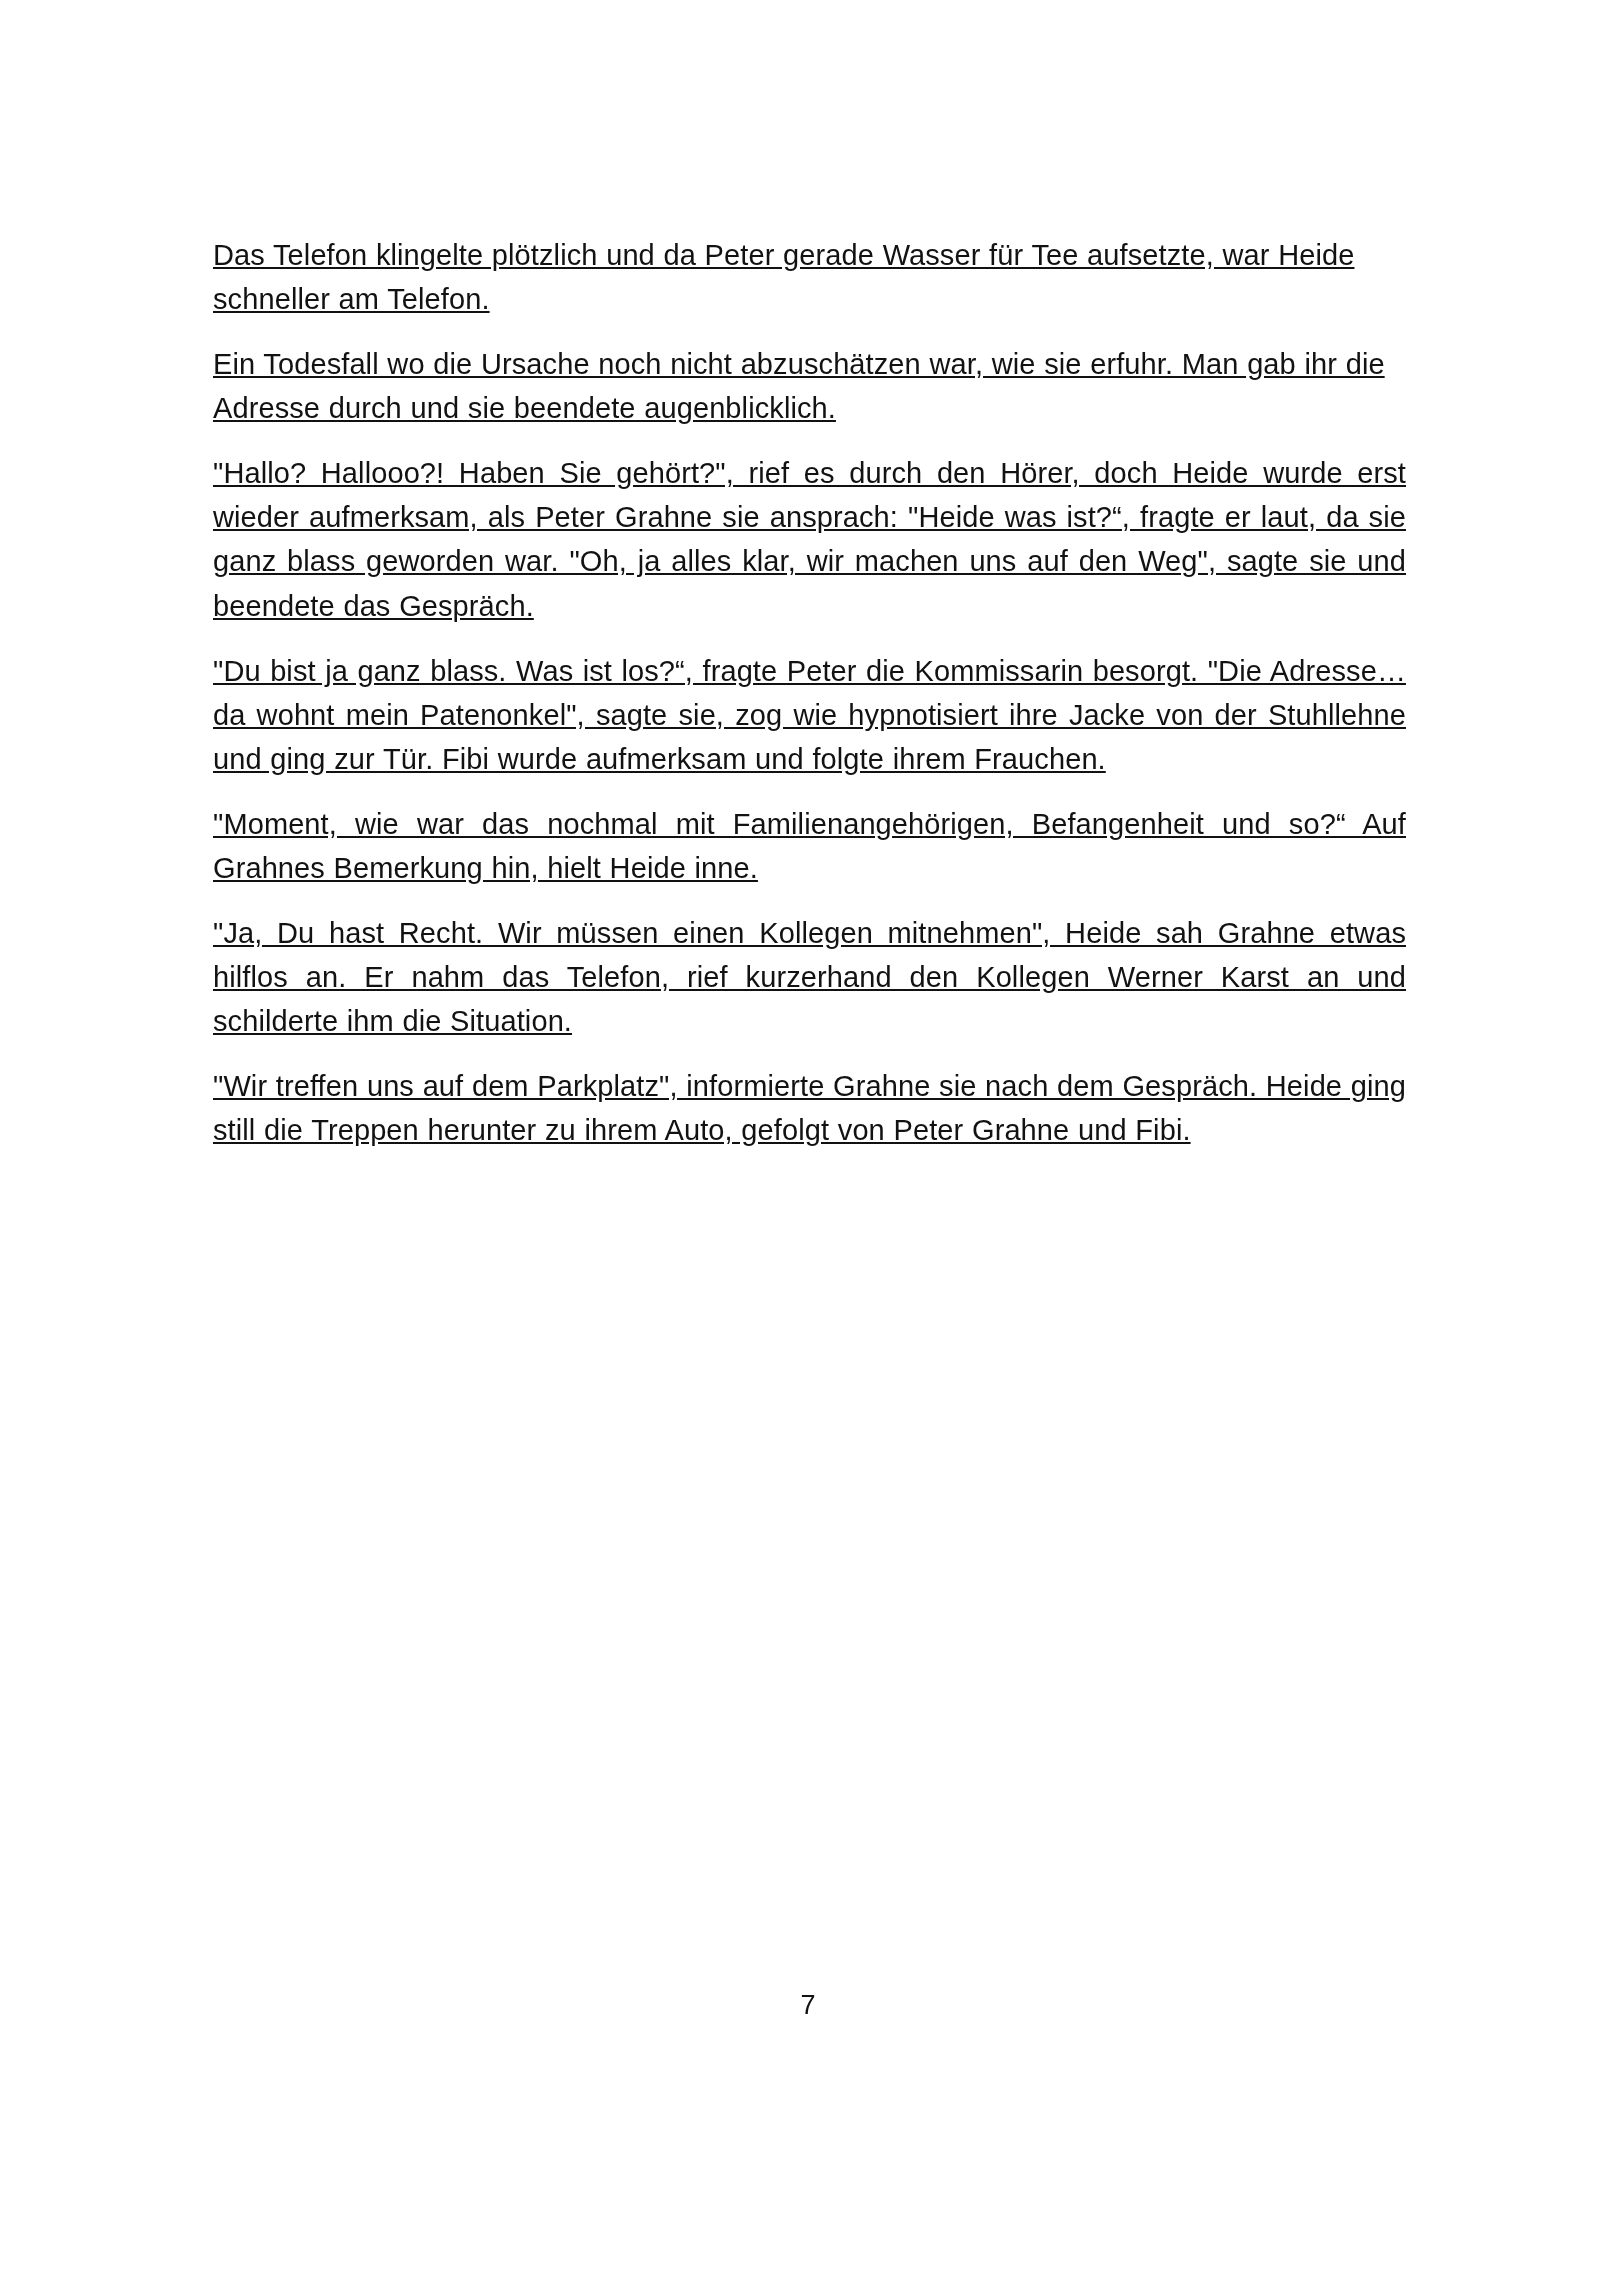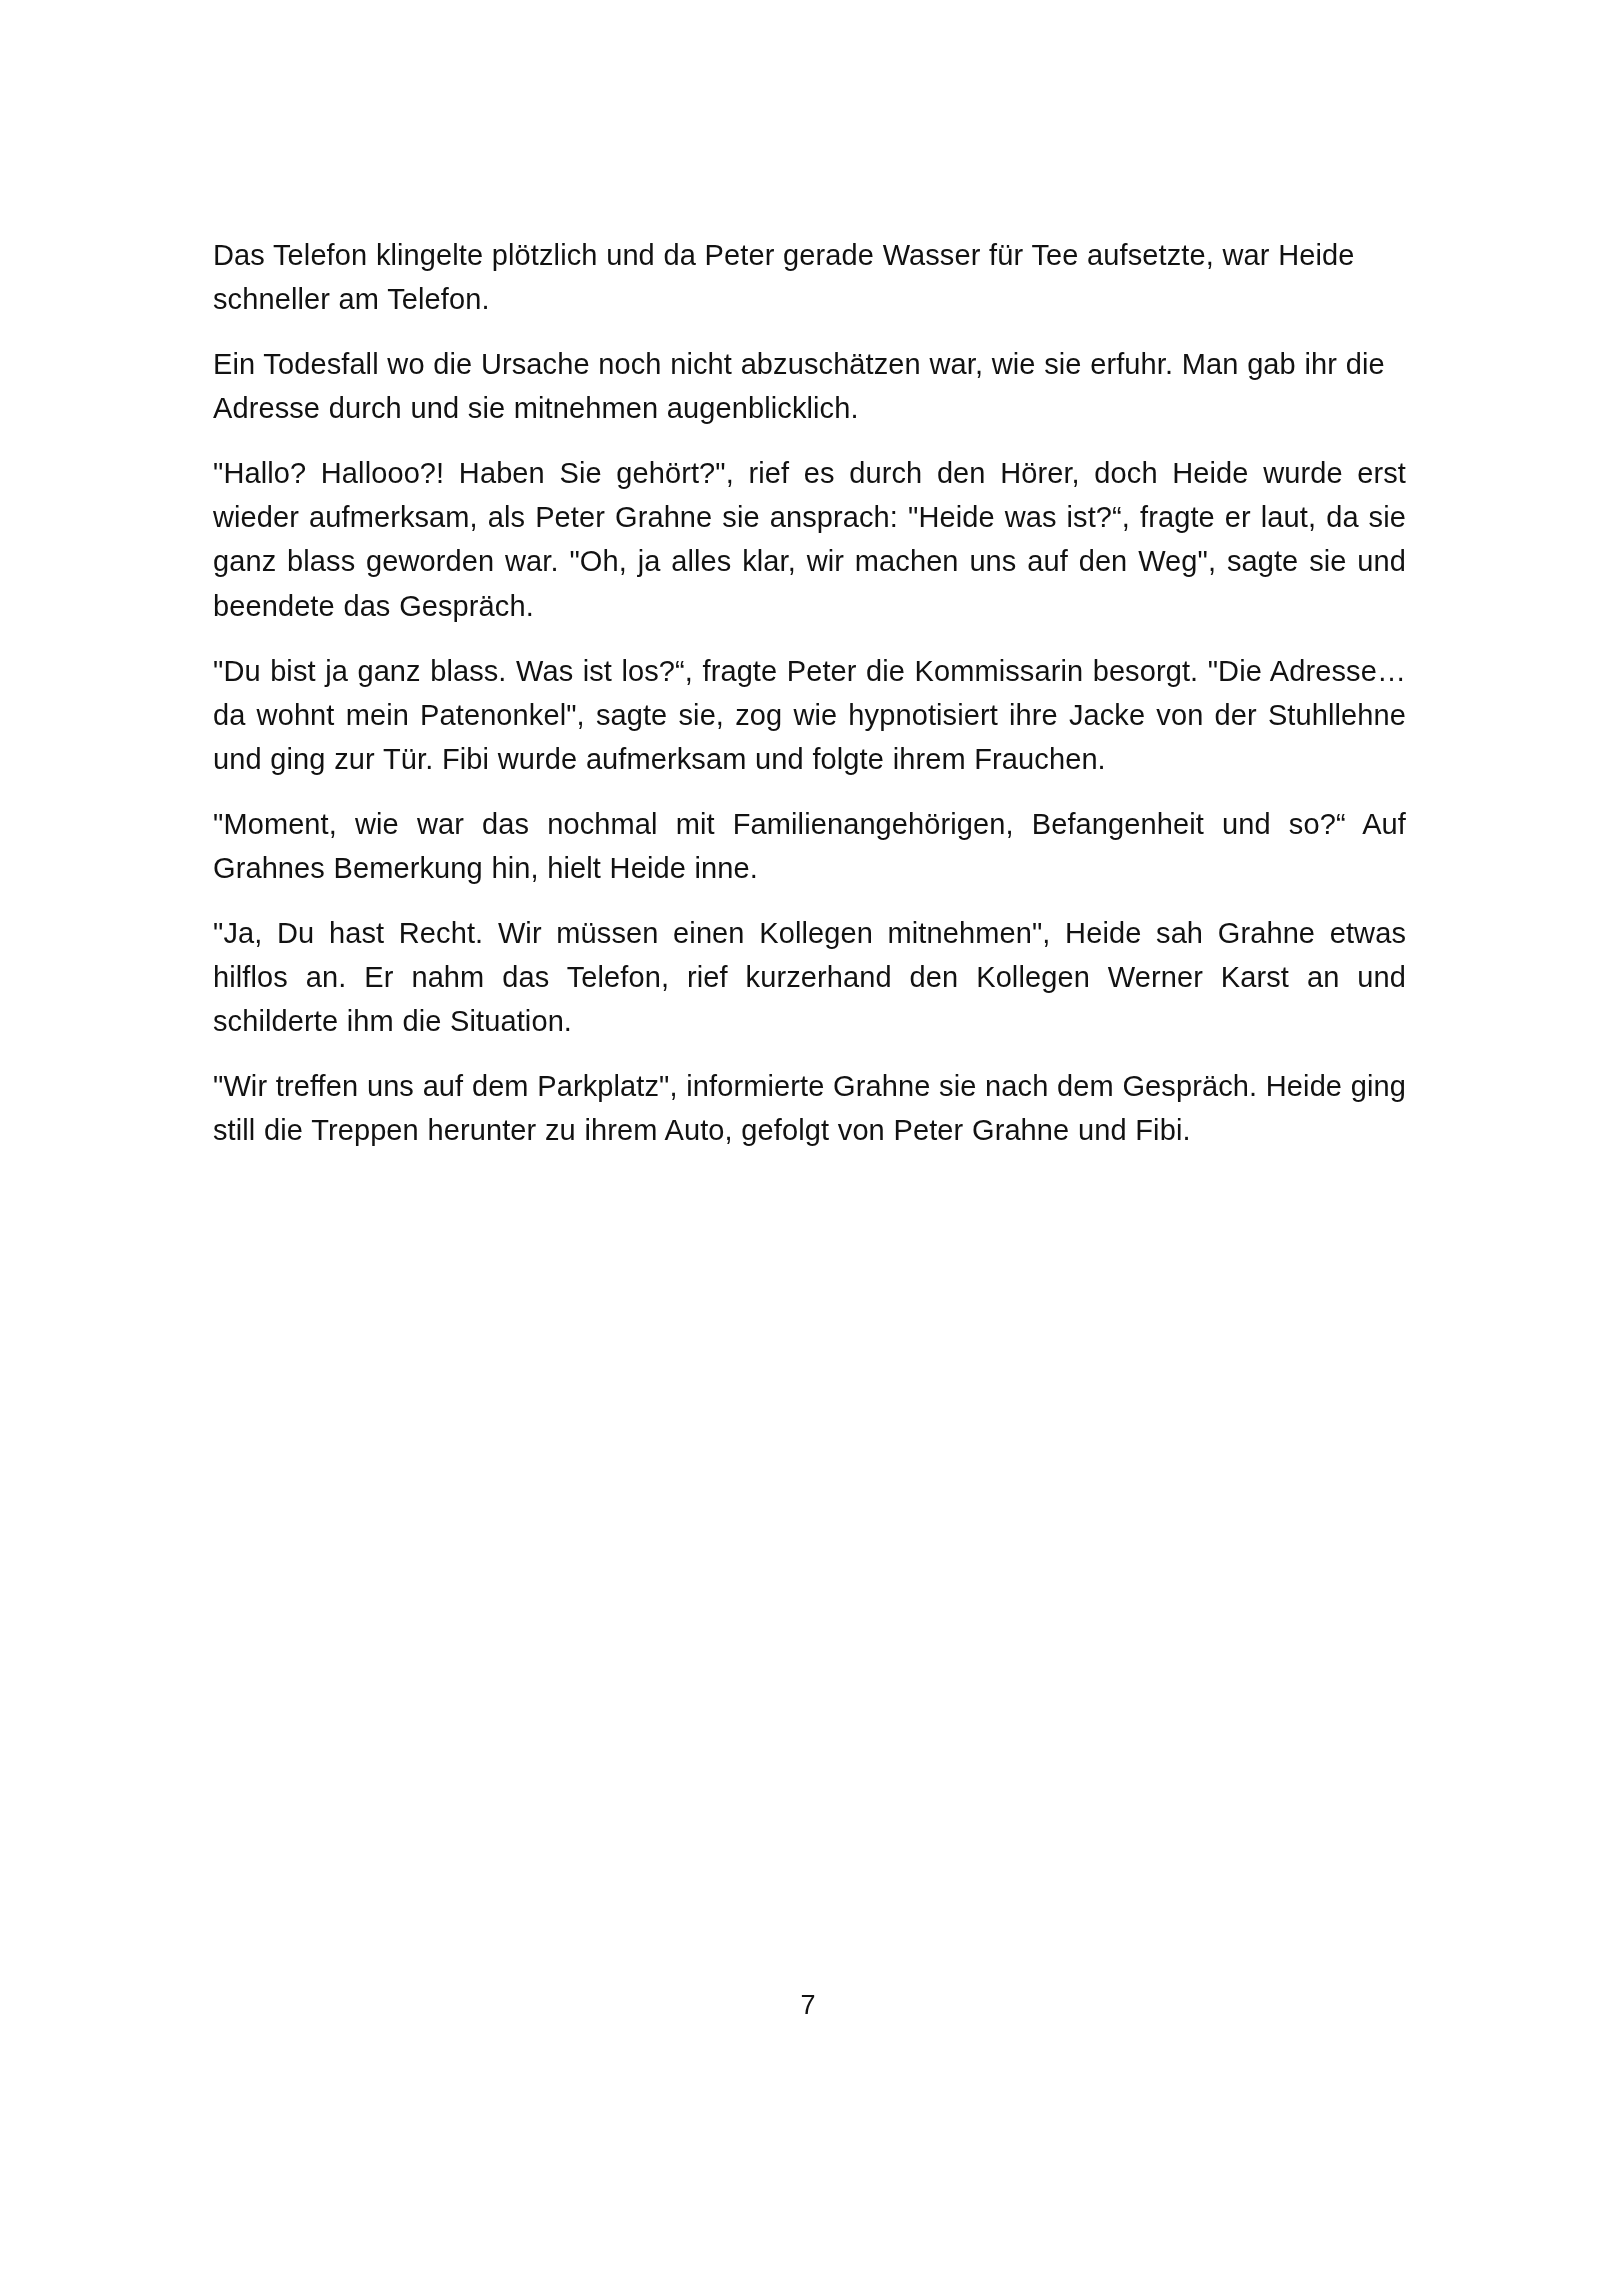--- a/index.html
+++ b/index.html
@@ -21,20 +21,21 @@
     top: 0;
     width: 1616px;
     height: 2284px;
     background: #ffffff;
   }
   .text-column {
     position: absolute;
     left: 213px;
     top: 233px;
     width: 1193px;
+    text-decoration: underline;
   }
   .para {
     font-size: 29px;
     line-height: 1.52;
     color: #121212;
     margin: 0 0 21px 0;
     text-align: justify;
     letter-spacing: 0.1px;
     word-spacing: 0.5px;
     hyphens: manual;
@@ -55,21 +56,21 @@
     color: #121212;
     font-family: "Liberation Sans", sans-serif;
   }
 </style>
 </head>
 <body>
 
 <div class="page">
   <div class="text-column">
     <p class="para first">Das Telefon klingelte plötzlich und da Peter gerade Wasser für Tee aufsetzte, war Heide schneller am Telefon.</p>
-    <p class="para loose">Ein Todesfall wo die Ursache noch nicht abzuschätzen war, wie sie erfuhr. Man gab ihr die Adresse durch und sie mitnehmen augenblicklich.</p>
+    <p class="para loose">Ein Todesfall wo die Ursache noch nicht abzuschätzen war, wie sie erfuhr. Man gab ihr die Adresse durch und sie beendete augenblicklich.</p>
     <p class="para">"Hallo? Hallooo?! Haben Sie gehört?", rief es durch den Hörer, doch Heide wurde erst wieder aufmerksam, als Peter Grahne sie ansprach: "Heide was ist?“, fragte er laut, da sie ganz blass geworden war. "Oh, ja alles klar, wir machen uns auf den Weg", sagte sie und beendete das Gespräch.</p>
     <p class="para">"Du bist ja ganz blass. Was ist los?“, fragte Peter die Kommissarin besorgt. "Die Adresse… da wohnt mein Patenonkel", sagte sie, zog wie hypnotisiert ihre Jacke von der Stuhllehne und ging zur Tür. Fibi wurde aufmerksam und folgte ihrem Frauchen.</p>
     <p class="para">"Moment, wie war das nochmal mit Familienangehörigen, Befangenheit und so?“ Auf Grahnes Bemerkung hin, hielt Heide inne.</p>
     <p class="para">"Ja, Du hast Recht. Wir müssen einen Kollegen mitnehmen", Heide sah Grahne etwas hilflos an. Er nahm das Telefon, rief kurzerhand den Kollegen Werner Karst an und schilderte ihm die Situation.</p>
     <p class="para">"Wir treffen uns auf dem Parkplatz", informierte Grahne sie nach dem Gespräch. Heide ging still die Treppen herunter zu ihrem Auto, gefolgt von Peter Grahne und Fibi.</p>
   </div>
   <div class="page-number">7</div>
 </div>
 
 

